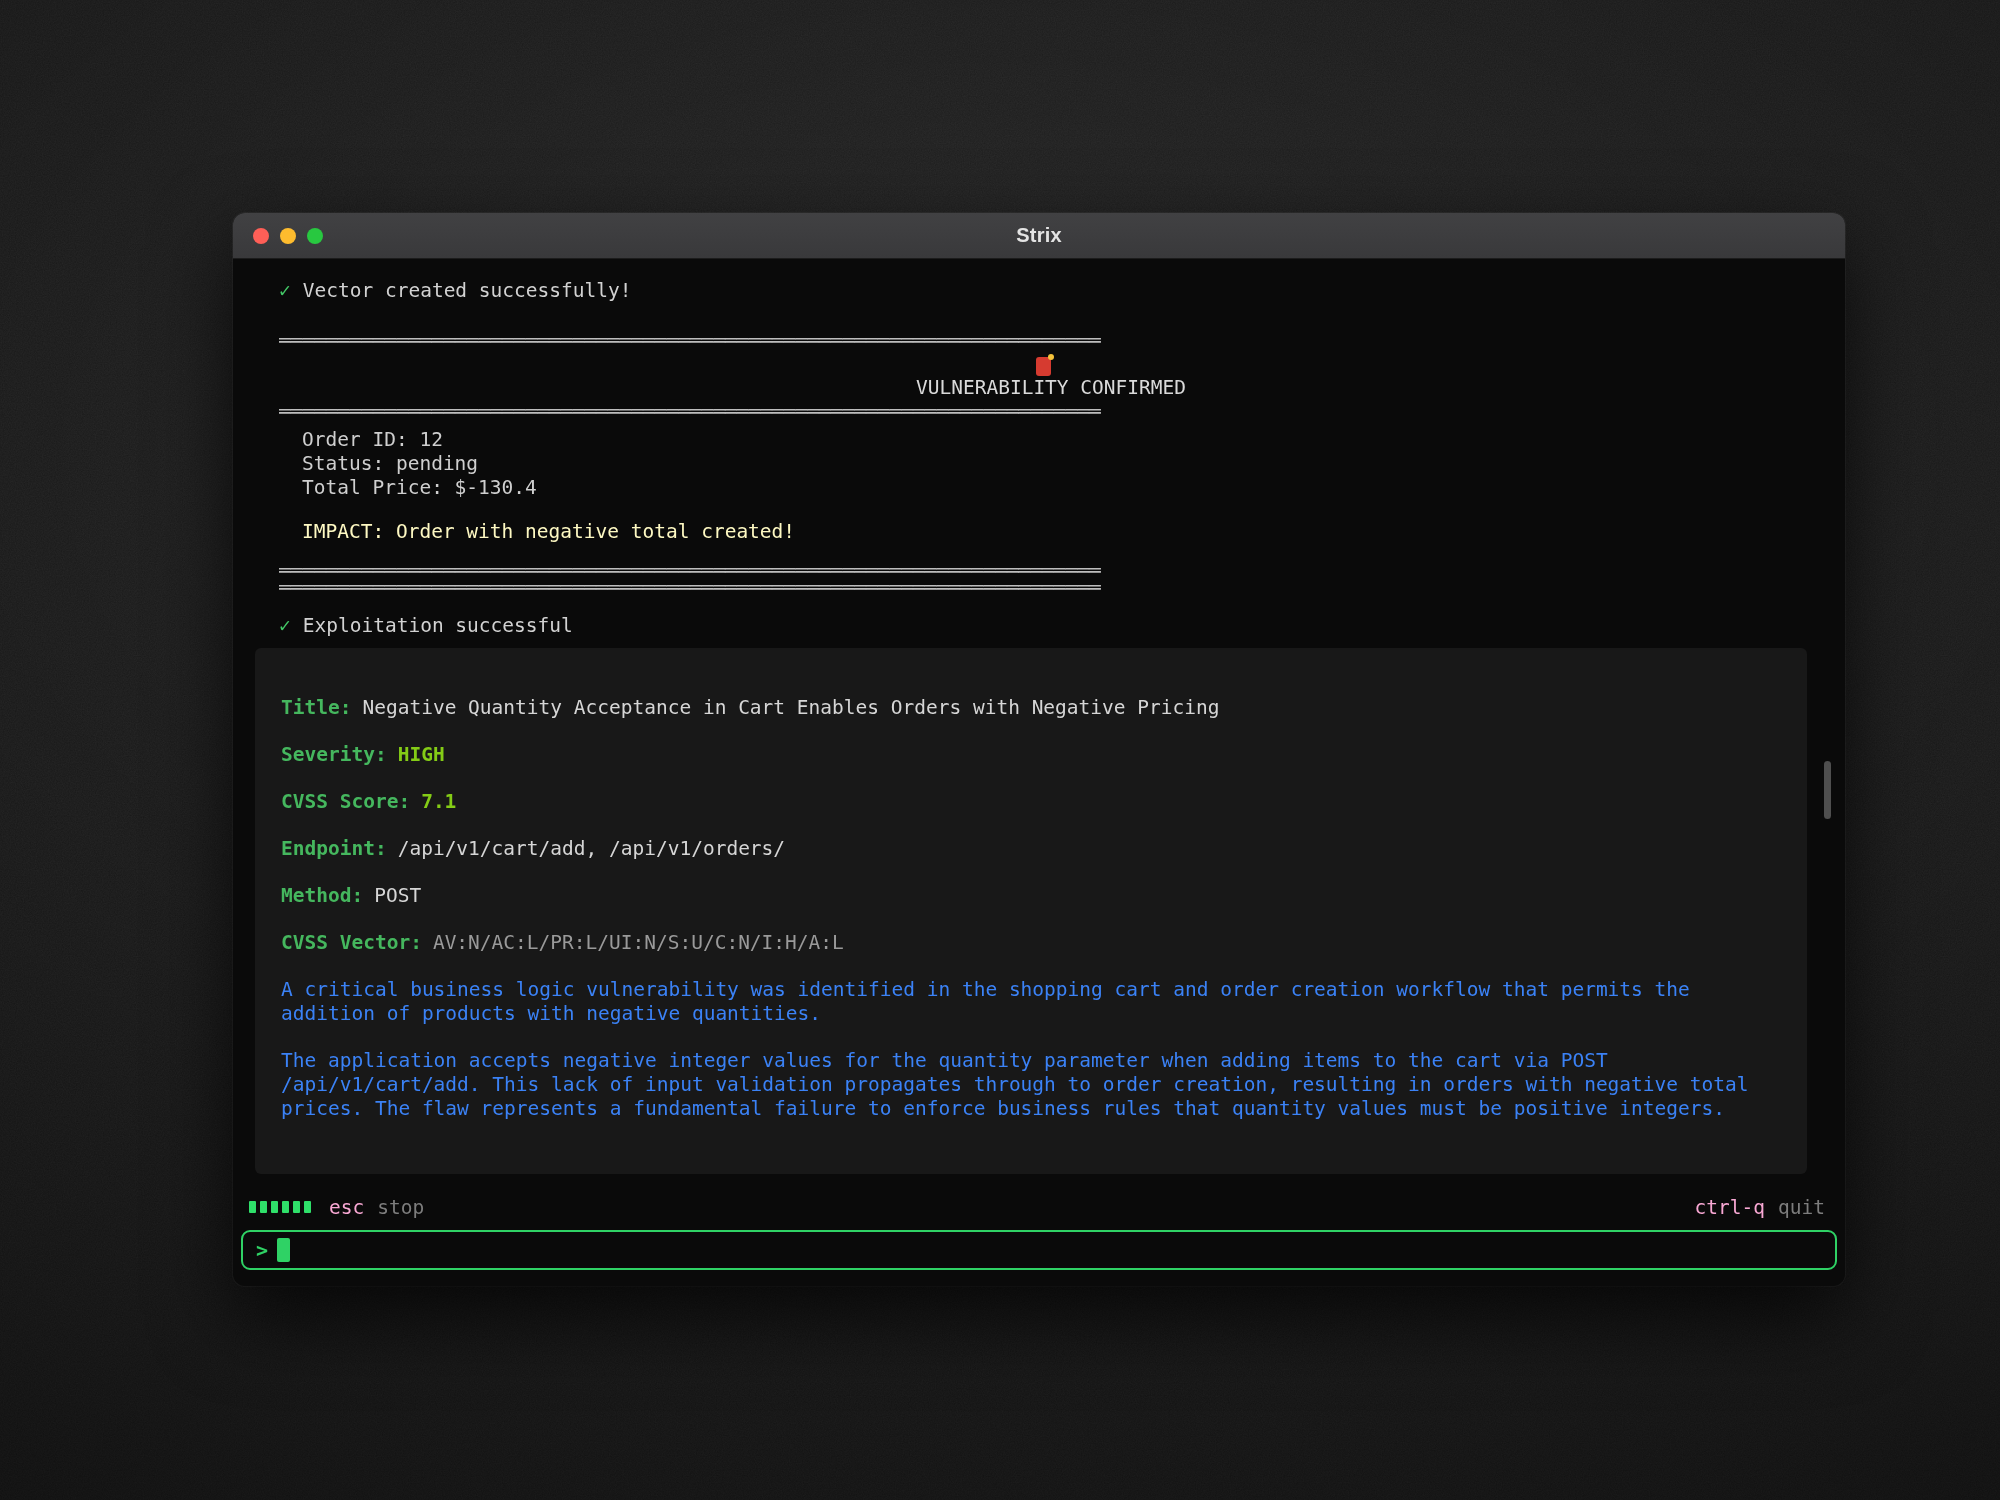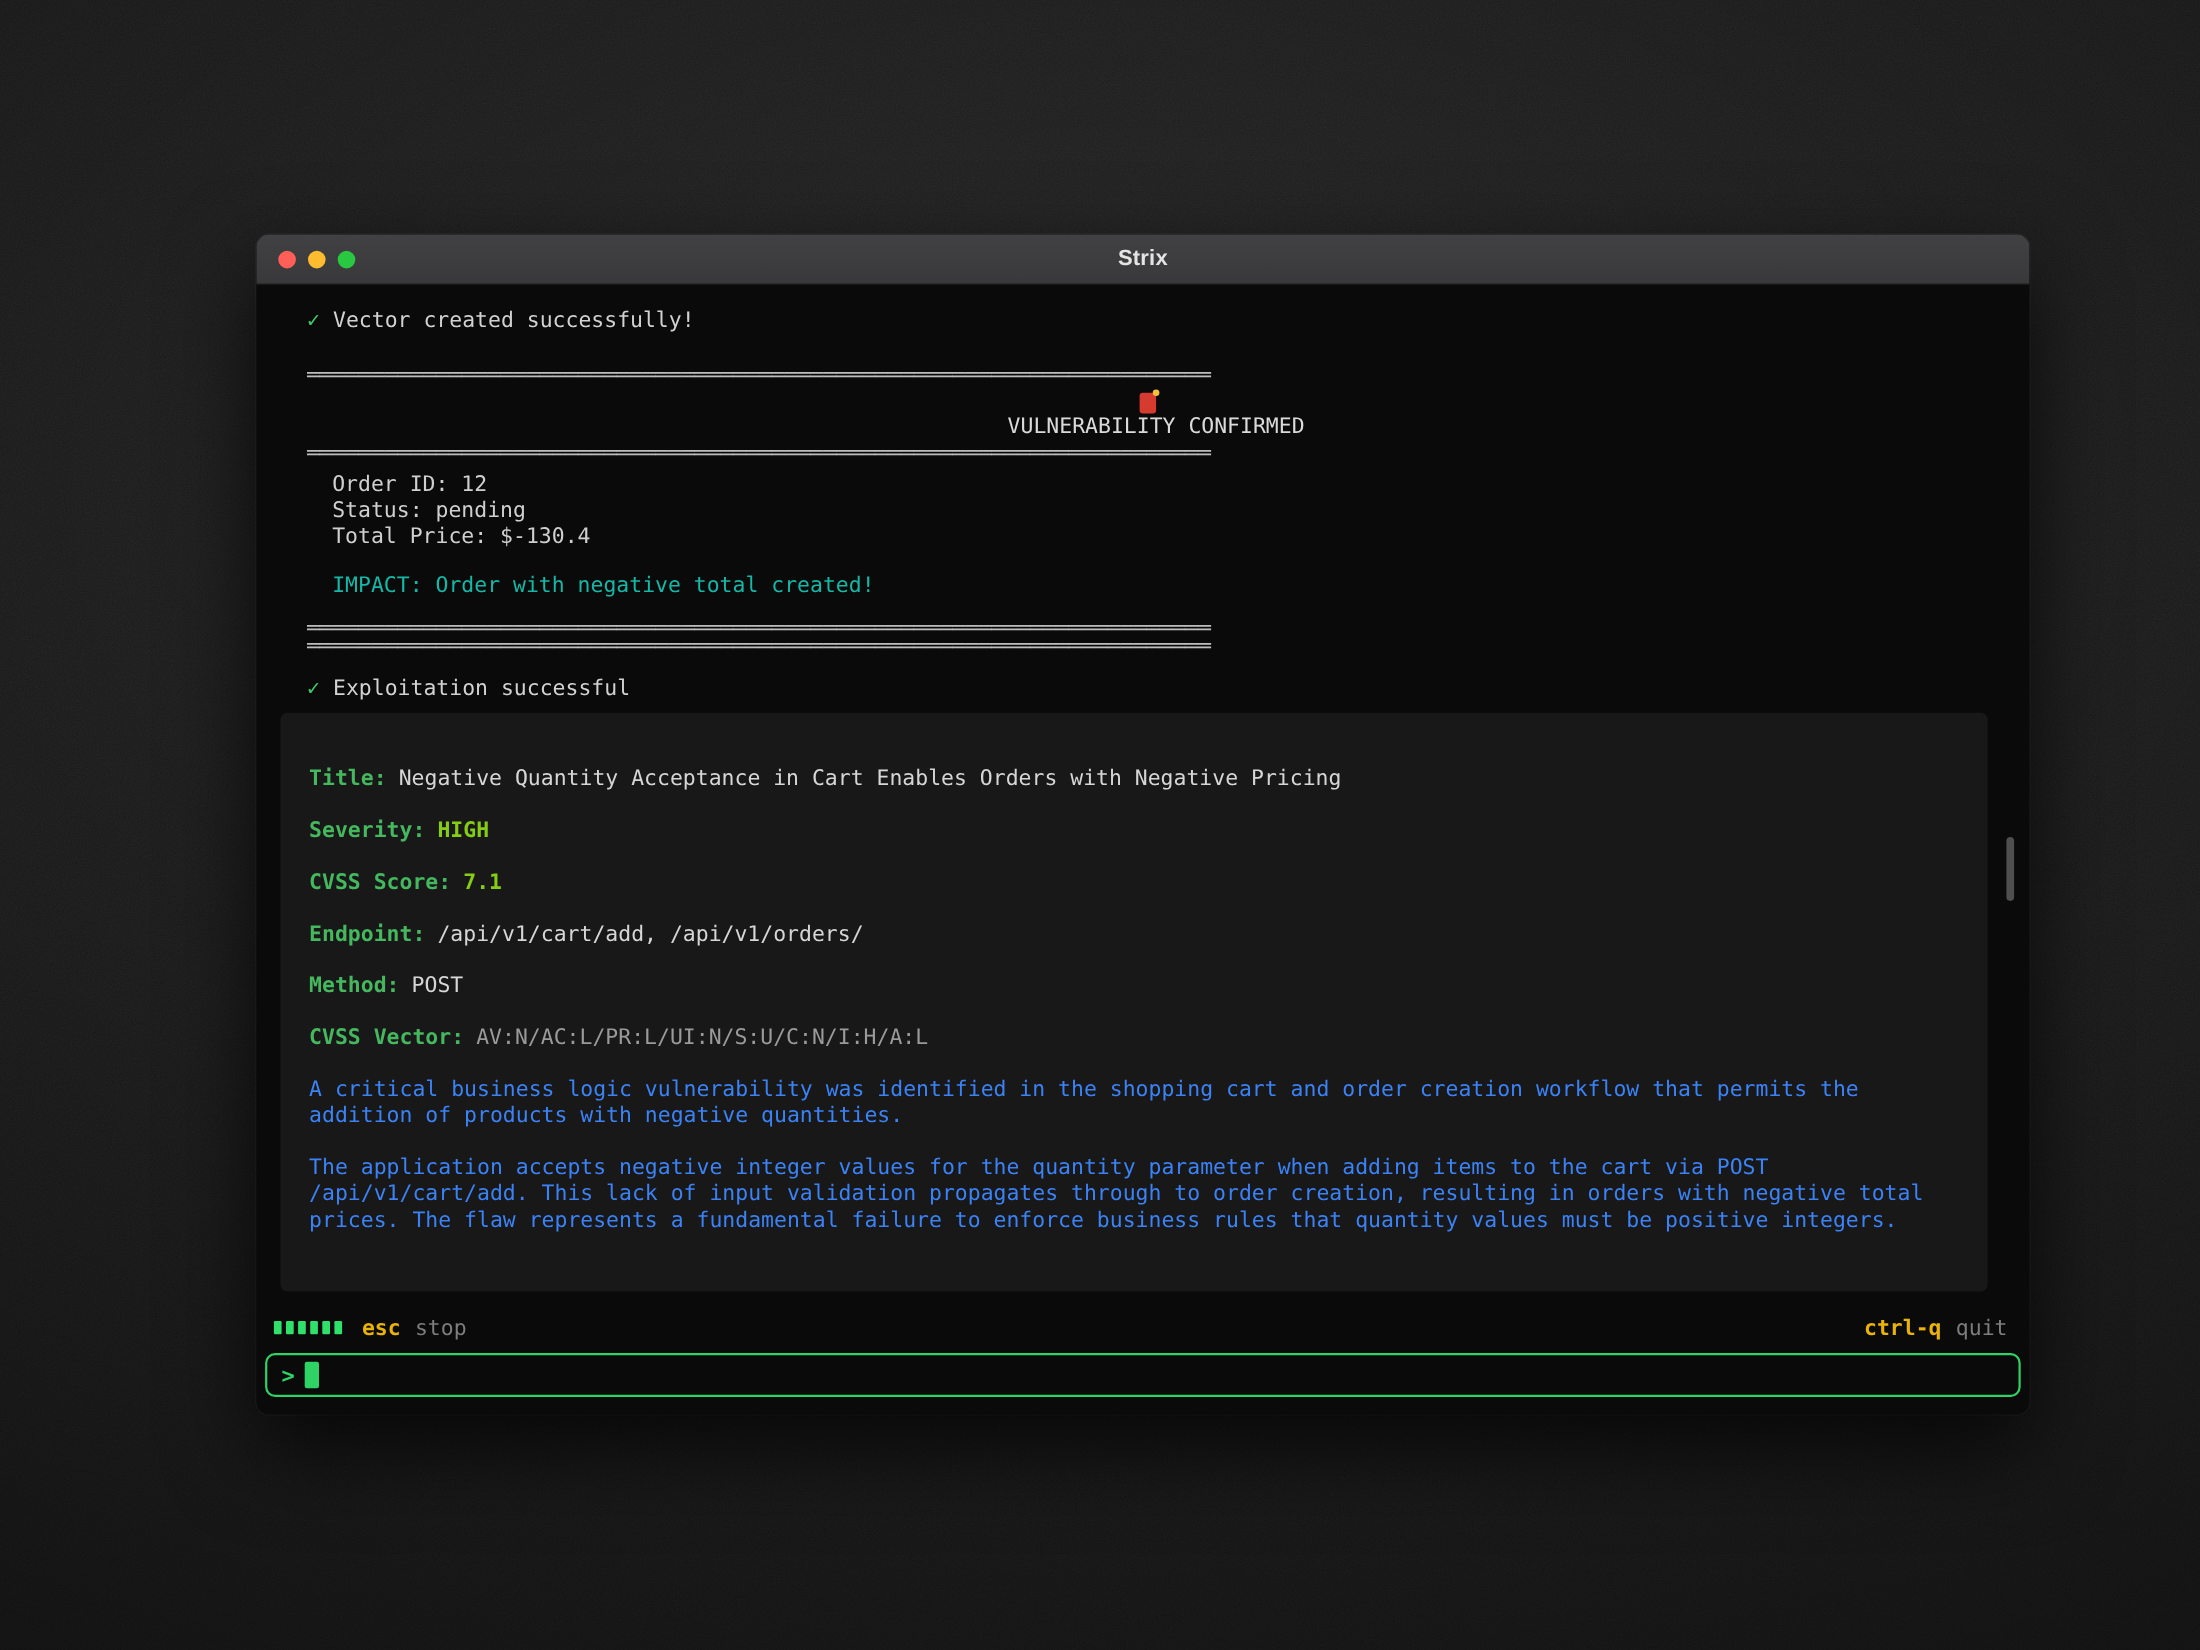--- a/index.html
+++ b/index.html
@@ -56,21 +56,21 @@
   .alert-icon {
     display:inline-block; width:15px; height:19px; background:#d63b30;
     border-radius:3px; margin-right:15px; position:relative; flex:0 0 auto;
   }
   .alert-icon::after {
     content:''; position:absolute; top:-3px; right:-3px; width:6px; height:6px;
     background:#f5c33b; border-radius:50%;
   }
   .sep2 { margin-bottom:6px; }
   .details { margin-left:47px; color:#cfcfcf; }
-  .impact { margin:20px 0 16px 47px; color:#14b8a6; }
+  .impact { margin:20px 0 16px 47px; color:#fef9c3; }
   .sep3 { margin-top:18px; }
   .l-success2 { margin-top:18px; }
 
   
   .panel {
     margin:10px 16px 0 0; background:#181818; border-radius:6px;
     padding:48px 26px 30px 26px;
   }
   .report-header {
     display:flex; align-items:center; gap:13px;
@@ -93,21 +93,21 @@
   }
 
   
   .statusbar {
     flex:0 0 46px; display:flex; align-items:center; justify-content:space-between;
     padding:0 20px 0 16px; font-size:19.5px;
   }
   .statusbar .left, .statusbar .right { display:flex; align-items:center; }
   .dots { display:inline-flex; gap:4px; margin-right:18px; }
   .dot { width:7px; height:12px; background:#2fe06a; display:inline-block; border-radius:1px; }
-  .key { color:#eab308; font-weight:bold; }
+  .key { color:#f9a8d4; font-weight:normal; }
   .action { color:#7d7d7d; margin-left:13px; }
   .promptbox {
     flex:0 0 40px; margin:0 8px 16px 8px;
     border:2px solid #2fd265; border-radius:9px;
     display:flex; align-items:center; padding:0 13px;
   }
   .prompt-symbol { color:#2fd265; font-weight:bold; font-size:20px; }
   .cursor {
     display:inline-block; width:13px; height:24px; background:#2fd265;
     margin-left:9px; border-radius:2px;

